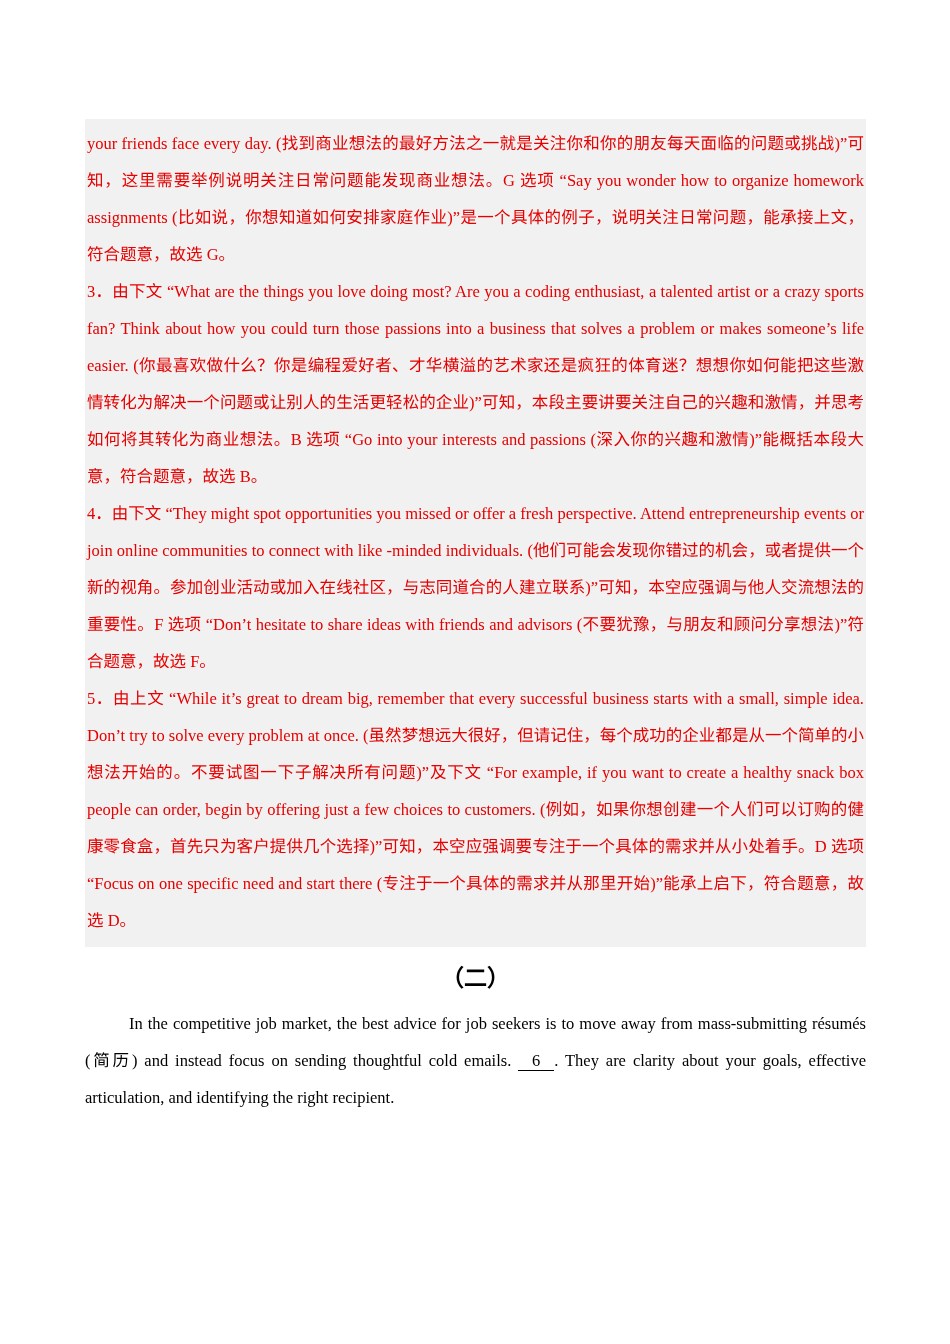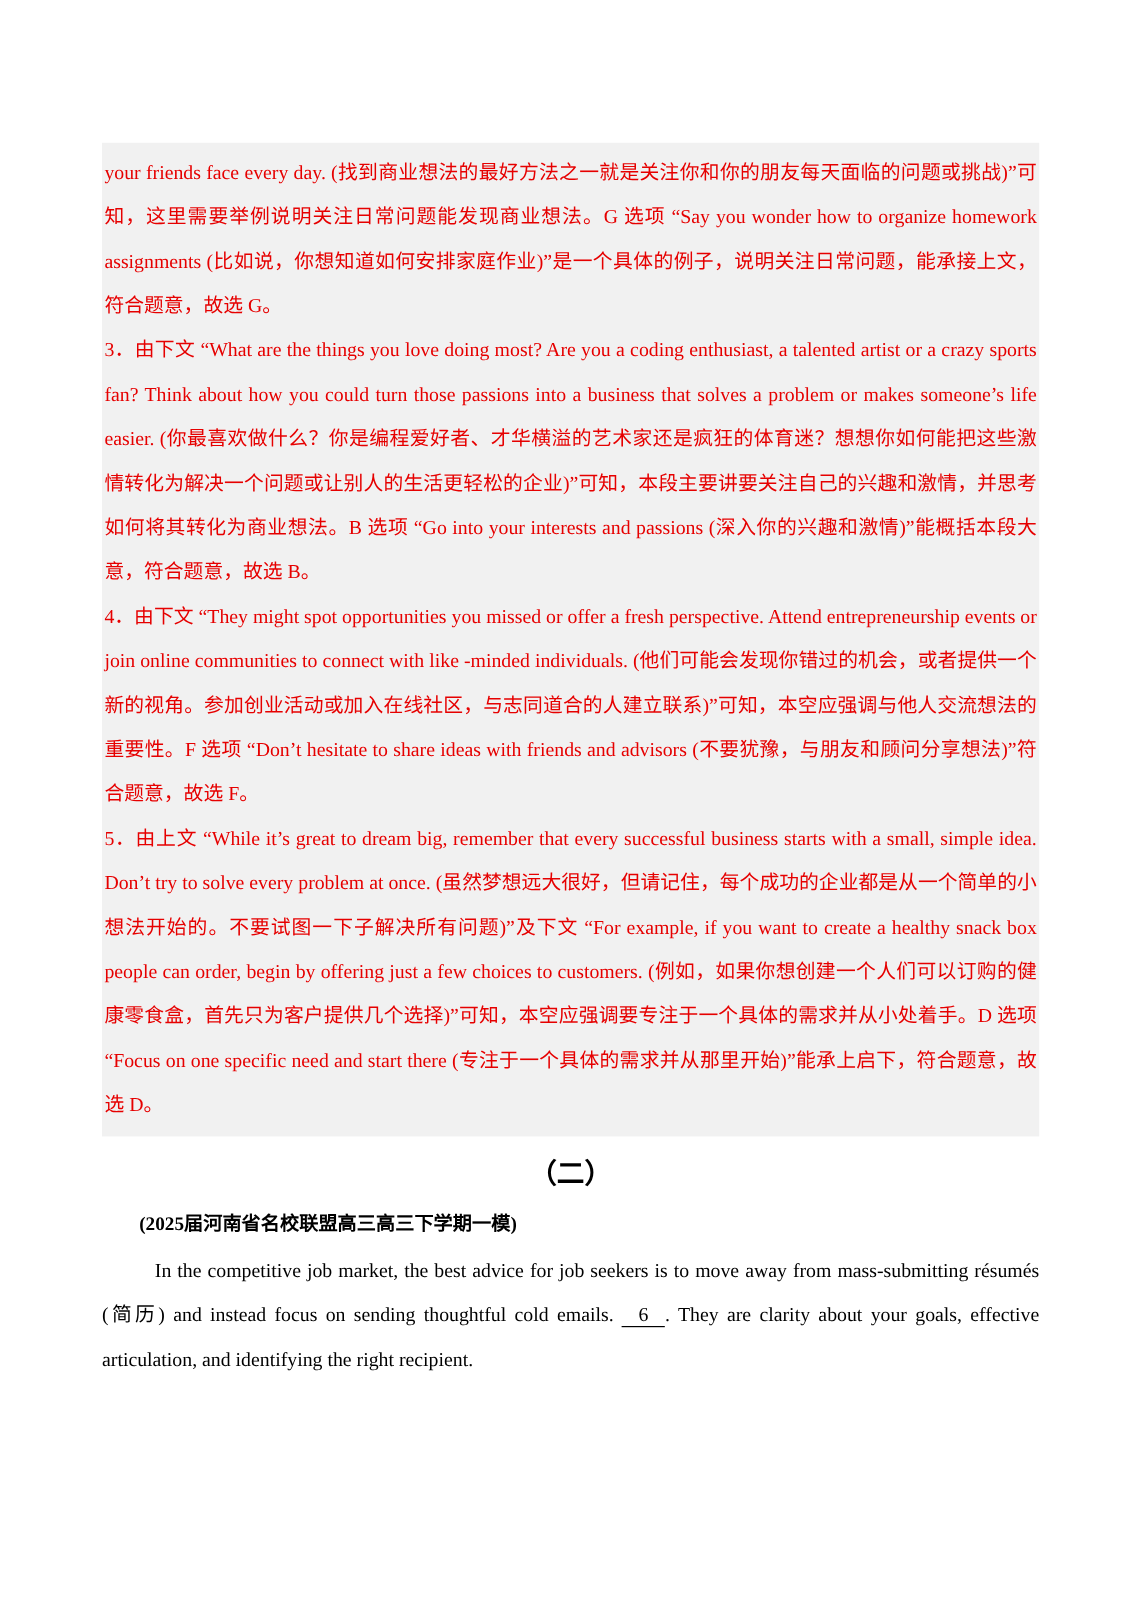--- a/index.html
+++ b/index.html
@@ -61,19 +61,18 @@
 
   <section class="answer-block" id="answer-block" style="background: rgb(241, 241, 241); color: rgb(230, 0, 0);">
       <p>your friends face every day. (找到商业想法的最好方法之一就是关注你和你的朋友每天面临的问题或挑战)”可知，这里需要举例说明关注日常问题能发现商业想法。G 选项 “Say you wonder how to organize homework assignments (比如说，你想知道如何安排家庭作业)”是一个具体的例子，说明关注日常问题，能承接上文，符合题意，故选 G。</p>
       <p>3．由下文 “What are the things you love doing most? Are you a coding enthusiast, a talented artist or a crazy sports fan? Think about how you could turn those passions into a business that solves a problem or makes someone’s life easier. (你最喜欢做什么？你是编程爱好者、才华横溢的艺术家还是疯狂的体育迷？想想你如何能把这些激情转化为解决一个问题或让别人的生活更轻松的企业)”可知，本段主要讲要关注自己的兴趣和激情，并思考如何将其转化为商业想法。B 选项 “Go into your interests and passions (深入你的兴趣和激情)”能概括本段大意，符合题意，故选 B。</p>
       <p>4．由下文 “They might spot opportunities you missed or offer a fresh perspective. Attend entrepreneurship events or join online communities to connect with like -minded individuals. (他们可能会发现你错过的机会，或者提供一个新的视角。参加创业活动或加入在线社区，与志同道合的人建立联系)”可知，本空应强调与他人交流想法的重要性。F 选项 “Don’t hesitate to share ideas with friends and advisors (不要犹豫，与朋友和顾问分享想法)”符合题意，故选 F。</p>
       <p>5．由上文 “While it’s great to dream big, remember that every successful business starts with a small, simple idea. Don’t try to solve every problem at once. (虽然梦想远大很好，但请记住，每个成功的企业都是从一个简单的小想法开始的。不要试图一下子解决所有问题)”及下文 “For example, if you want to create a healthy snack box people can order, begin by offering just a few choices to customers. (例如，如果你想创建一个人们可以订购的健康零食盒，首先只为客户提供几个选择)”可知，本空应强调要专注于一个具体的需求并从小处着手。D 选项 “Focus on one specific need and start there (专注于一个具体的需求并从那里开始)”能承上启下，符合题意，故选 D。</p>
     </section>
 
   <h2 class="section-heading">（二）</h2>
 
-  <p class="source-line">(2025届河南省名校联盟高三高三下学期一模)</p>
 
   <div class="passage" id="passage">
       <p>In the competitive job market, the best advice for job seekers is to move away from mass-submitting résumés (简历) and instead focus on sending thoughtful cold emails. <span class="blank">&nbsp;&nbsp;6&nbsp;&nbsp;</span>. They are clarity about your goals, effective articulation, and identifying the right recipient.</p>
     </div>
 
 </div>
 
 </body></html>

